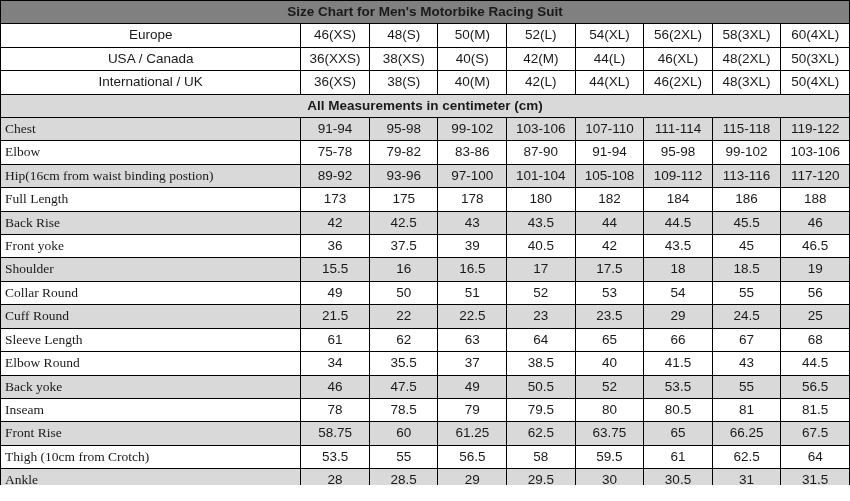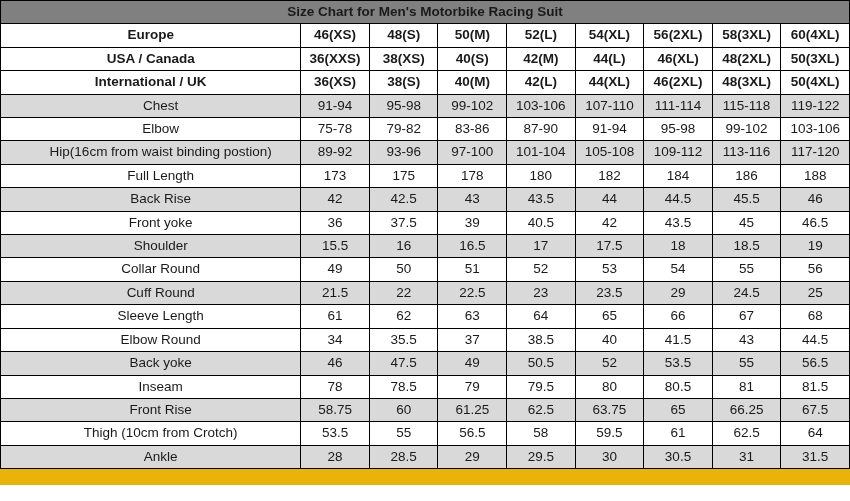--- a/index.html
+++ b/index.html
@@ -42,43 +42,44 @@
     color: #ffffff;
     font-weight: bold;
     font-size: 15px;
     text-align: center;
     height: 26px;
     line-height: 26px;
   }
   
   .region-row td {
     background: #ffffff;
-    font-weight: bold;
+    font-weight: normal;
     font-size: 15px;
     text-align: center;
     height: 24px;
     line-height: 24px;
   }
   .region-row td.region-name {
     text-align: center;
   }
   
   .banner-row td {
     background: #d9d9d9;
     font-weight: bold;
     font-size: 14px;
     text-align: center;
     height: 23px;
     line-height: 23px;
   }
   
   .data-row td.label {
-    text-align: center;
-    padding-left: 20px;
+    text-align: left;
+    padding-left: 4px;
     background: #ffffff;
+    font-family: Liberation Serif, serif;
   }
   .data-row td.val {
     text-align: center;
   }
   .data-row.shaded td {
     background: #d9d9d9;
   }
   .data-row.plain td {
     background: #ffffff;
   }
@@ -136,20 +137,23 @@
         <td>36(XS)</td>
         <td>38(S)</td>
         <td>40(M)</td>
         <td>42(L)</td>
         <td>44(XL)</td>
         <td>46(2XL)</td>
         <td>48(3XL)</td>
         <td>50(4XL)</td>
       </tr>
 
+      <tr class="banner-row">
+        <td colspan="9">All Measurements in centimeter (cm)</td>
+      </tr>
 
       <tr class="data-row shaded">
         <td class="label">Chest</td>
         <td class="val">91-94</td>
         <td class="val">95-98</td>
         <td class="val">99-102</td>
         <td class="val">103-106</td>
         <td class="val">107-110</td>
         <td class="val">111-114</td>
         <td class="val">115-118</td>

